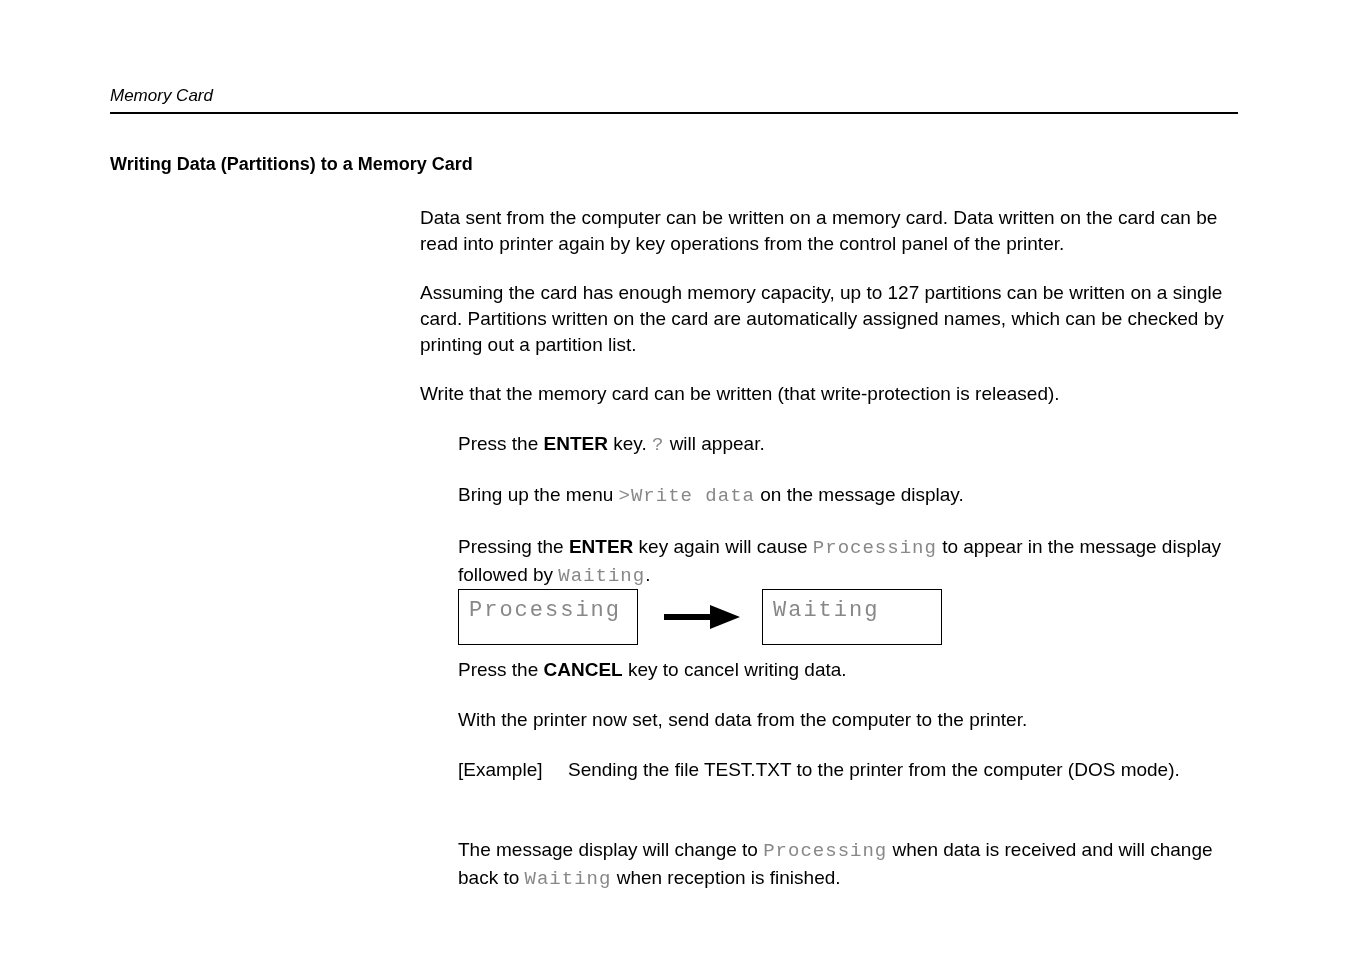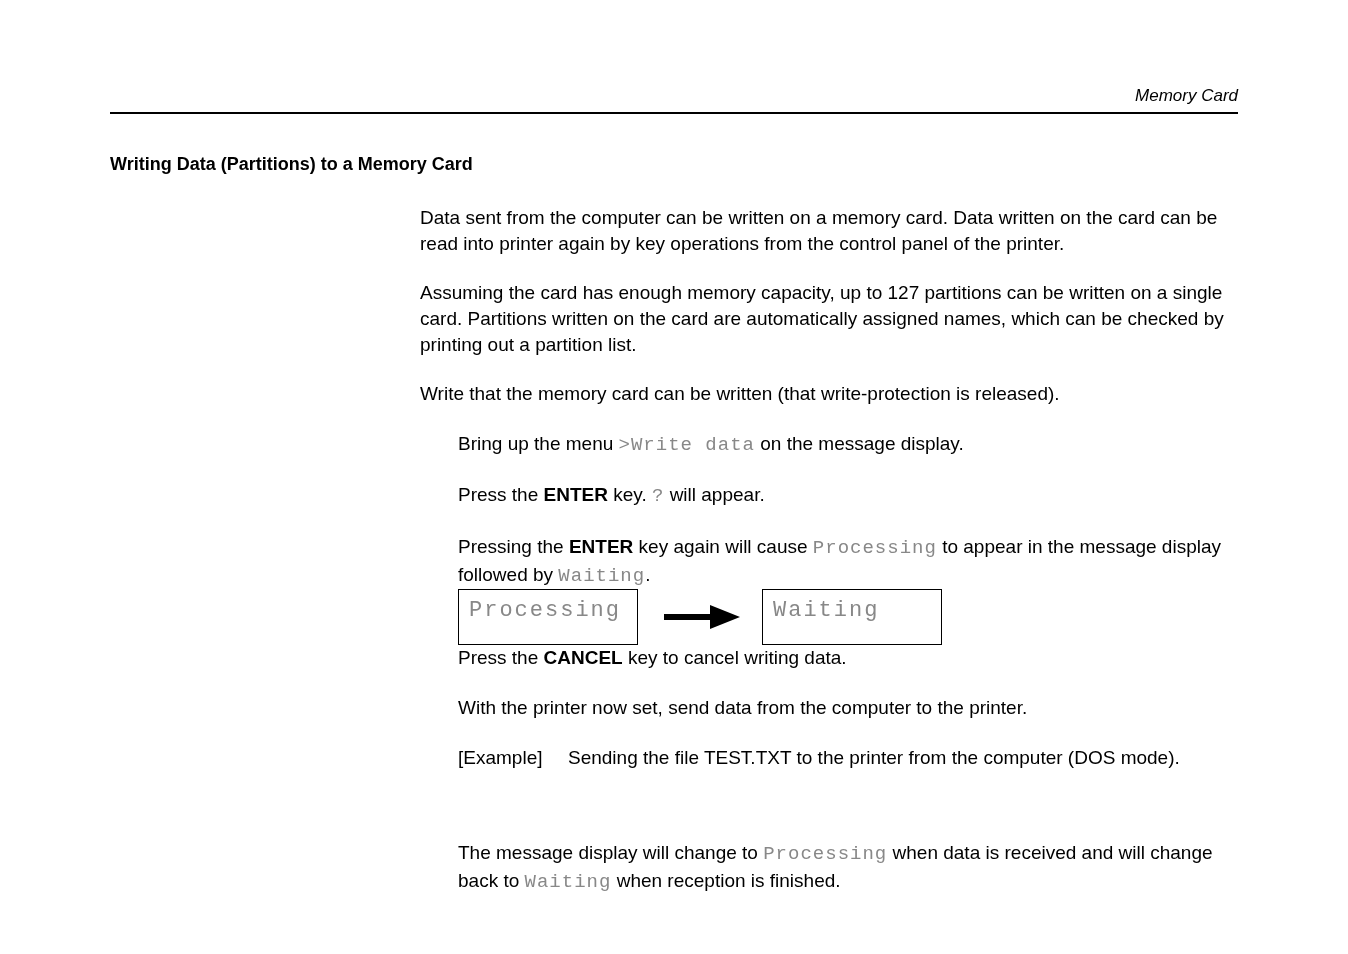--- a/index.html
+++ b/index.html
@@ -9,21 +9,20 @@
       padding: 0;
       color: #000;
       background: #fff;
       width: 1348px;
     }
     .page {
       padding: 86px 110px 40px 110px;
       box-sizing: border-box;
     }
     .header-right {
-      text-align: right;
       font-style: italic;
       font-size: 17px;
       margin-bottom: 6px;
     }
     .rule {
       border-top: 2px solid #000;
       margin-bottom: 40px;
     }
     .title {
       font-size: 18px;
@@ -61,26 +60,26 @@
       color: #888;
       font-size: 22px;
     }
     .lcd-inline {
       font-family: "Courier New", monospace;
       letter-spacing: 1px;
       color: #888;
       font-size: 19px;
     }
     .after-lcd {
-      margin-top: 0px;
+      margin-top: 12px;
       margin-bottom: 24px;
     }
     .example-row {
       display: flex;
-      margin-bottom: 30px;
+      margin-bottom: 15px;
     }
     .example-label {
       min-width: 110px;
     }
     svg { display: block; }
   </style>
 </head>
 <body>
 
 <div class="page">
@@ -88,25 +87,25 @@
   <div class="rule"></div>
 
   <div class="title">Writing Data (Partitions) to a Memory Card</div>
 
   <div class="content">
     <div class="para">Data sent from the computer can be written on a memory card.  Data written on the card can be read into printer again by key operations from the control panel of the printer.</div>
     <div class="para">Assuming the card has enough memory capacity, up to 127 partitions can be written on a single card. Partitions written on the card are automatically assigned names, which can be checked by printing out a partition list.</div>
     <div class="para">Write that the memory card can be written (that write-protection is released).</div>
 
     <div class="para indent">
-      <span>Bring up the menu </span><span class="lcd-inline">&gt;Write data</span><span> on the message display.</span>
+      <span>Press the </span><b>ENTER</b><span> key. </span><span class="lcd-inline">?</span><span> will appear.</span>
     </div>
 
     <div class="para indent">
-      <span>Press the </span><b>ENTER</b><span> key. </span><span class="lcd-inline">?</span><span> will appear.</span>
+      <span>Bring up the menu </span><span class="lcd-inline">&gt;Write data</span><span> on the message display.</span>
     </div>
 
     <div class="para indent" style="margin-bottom:0;">
       <span>Pressing the </span><b>ENTER</b><span> key again will cause </span><span class="lcd-inline">Processing</span><span> to appear in the message display followed by </span><span class="lcd-inline">Waiting</span><span>.</span>
     </div>
 
     <div class="indent">
       <div class="lcd-container">
         <div class="lcd-box">
           <span class="lcd-text">Processing</span>

